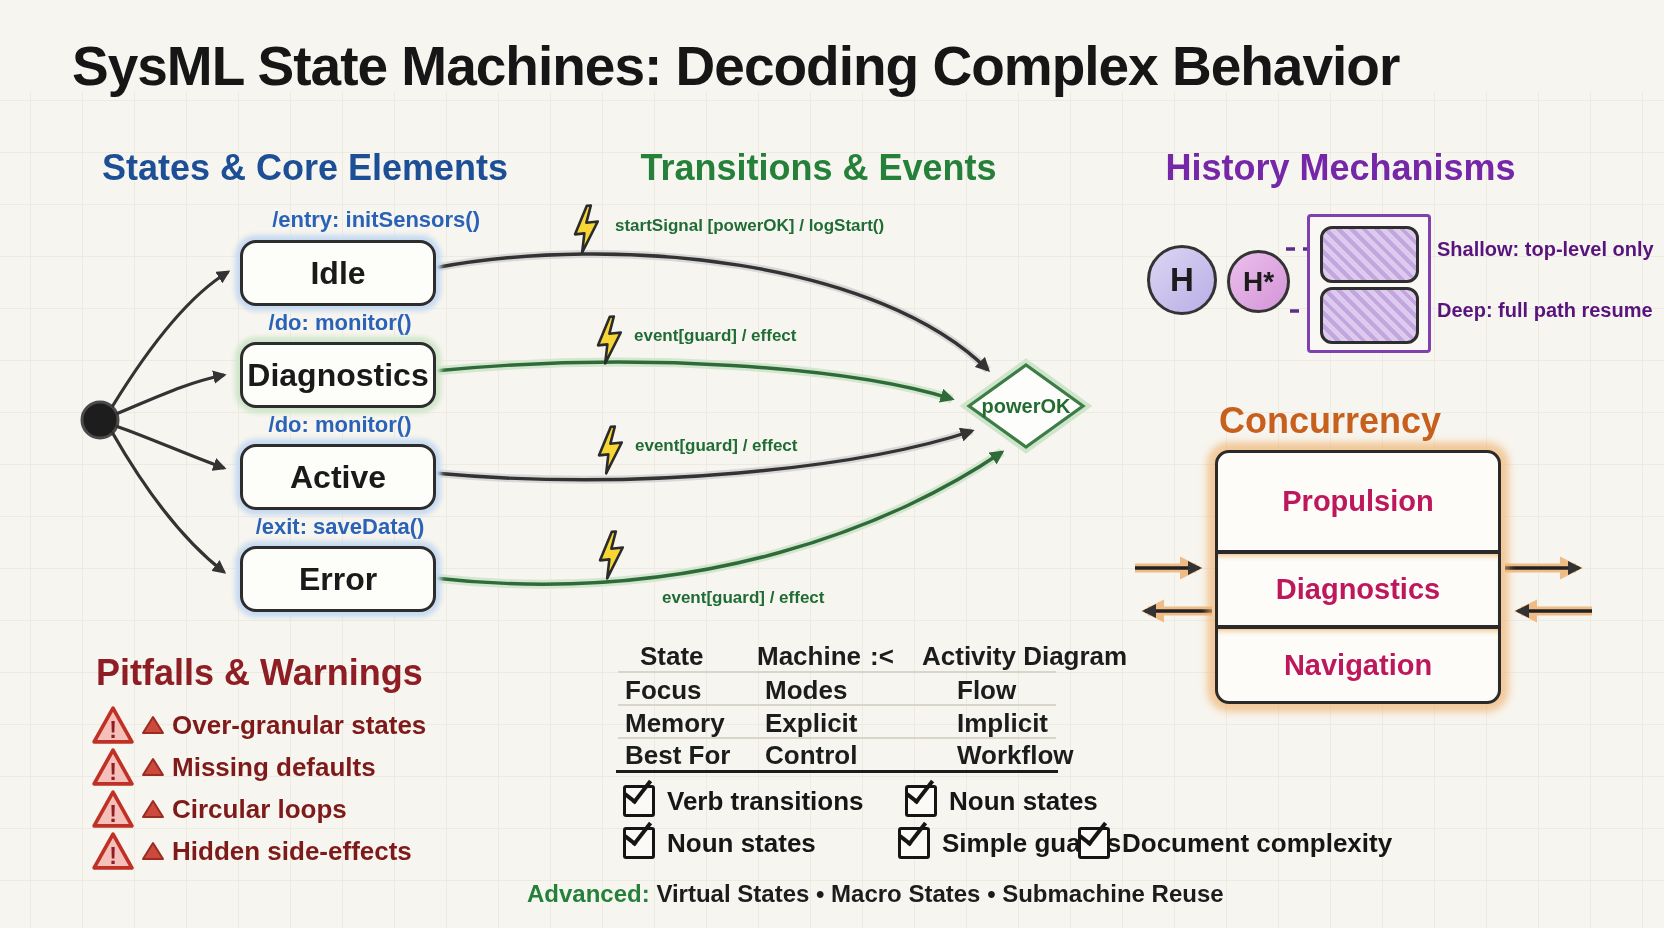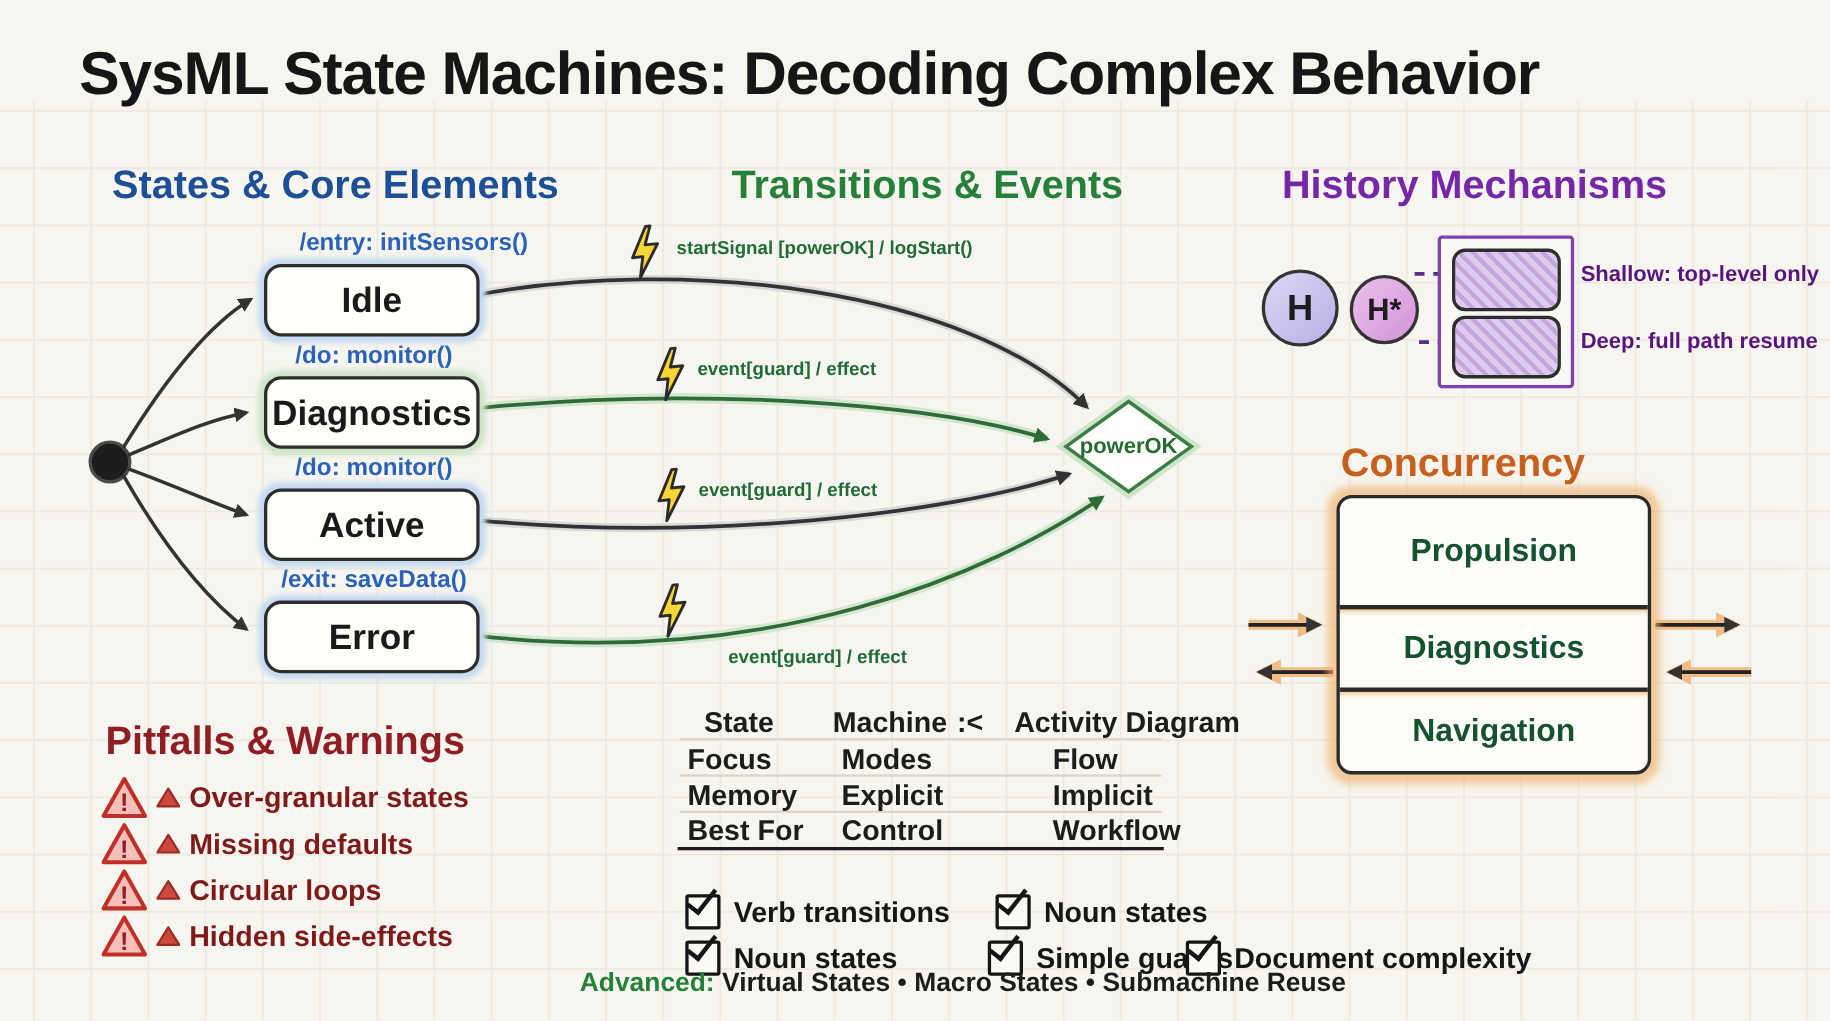--- a/index.html
+++ b/index.html
@@ -15,21 +15,21 @@
       linear-gradient(#e8e5dc 1.5px, transparent 1.5px),
       linear-gradient(90deg,#e8e5dc 1.5px, transparent 1.5px);
     background-size:52px 52px;background-position:30px 8px;opacity:.65;
   }
   .abs{position:absolute;}
   svg.layer{position:absolute;left:0;top:0;z-index:1;}
   .txt{position:absolute;z-index:3;white-space:nowrap;}
   .page-title{left:72px;top:34px;font-size:55px;font-weight:bold;color:#161616;letter-spacing:-1px;}
   .sec-h{font-weight:bold;font-size:36px;text-align:center;}
   .h-blue{left:80px;top:147px;width:450px;color:#1c4f96;}
-  .h-green{left:576px;top:147px;width:445px;color:#25803a;text-align:right;}
+  .h-green{left:596px;top:147px;width:445px;color:#25803a;}
   .h-purple{left:1118px;top:147px;width:445px;color:#7527a8;}
   .h-red{left:96px;top:652px;color:#8f1d24;font-weight:bold;font-size:36px;}
   .h-orange{left:1150px;top:400px;width:360px;color:#c8601d;font-weight:bold;font-size:36px;text-align:center;}
 
   
   .state-box{
     position:absolute;left:240px;width:190px;height:60px;z-index:3;
     background:#fdfdfa;border:3.5px solid #2d2d2d;border-radius:16px;
     display:flex;align-items:center;justify-content:center;
     font-size:32px;font-weight:bold;color:#1a1a1a;
@@ -53,34 +53,34 @@
   .hist-inner{position:absolute;left:10px;width:93px;height:51px;border:3.5px solid #2e2e2e;border-radius:12px;
     background:repeating-linear-gradient(45deg,#c3a6de 0 4px,#dccbef 4px 9px);}
   .hist-lbl{font-size:20px;font-weight:bold;color:#58137d;}
 
   
   .conc-box{position:absolute;left:1215px;top:450px;width:280px;height:248px;z-index:2;
     background:#fdfcf8;border:3.5px solid #2a2a2a;border-radius:14px;
     box-shadow:0 0 7px 8px rgba(240,178,110,.65);
     display:flex;flex-direction:column;}
   .conc-row{flex:1;display:flex;align-items:center;justify-content:center;
-    font-size:29px;font-weight:bold;color:#14532d;}
+    font-size:29px;font-weight:bold;color:#be185d;}
   .conc-row + .conc-row{border-top:4px solid #2a2a2a;box-shadow:inset 0 5px 5px -3px rgba(240,178,110,.8);}
 
   
   .pit-item{position:absolute;left:92px;display:flex;align-items:center;gap:8px;z-index:3;}
   .pit-text{font-size:26px;font-weight:bold;color:#7f1a1a;white-space:nowrap;}
 
   
   .tbl{font-size:26px;font-weight:bold;color:#1c1c1c;}
   .rule{position:absolute;z-index:2;left:618px;width:438px;height:0;border-top:2px solid #d9d5ca;}
   .rule-strong{position:absolute;z-index:2;left:616px;width:442px;border-top:3.5px solid #1c1c1c;}
 
   
-  .chk{position:absolute;z-index:3;display:flex;align-items:center;margin-top:28px;}
+  .chk{position:absolute;z-index:3;display:flex;align-items:center;}
   .chk-box{position:relative;width:26px;height:26px;border:3.5px solid #151515;border-radius:3px;margin-right:12px;background:#fbfaf6;}
   .chk-box .tick{position:absolute;left:5px;top:-13px;width:10px;height:24px;
     border-right:4px solid #151515;border-bottom:4px solid #151515;transform:rotate(38deg);}
   .chk-lbl{font-size:26px;font-weight:bold;color:#161616;}
 
   .adv{font-size:24px;font-weight:bold;color:#1c1c1c;}
   .adv .lead{color:#25803a;}
 </style>
 </head>
 <body>

